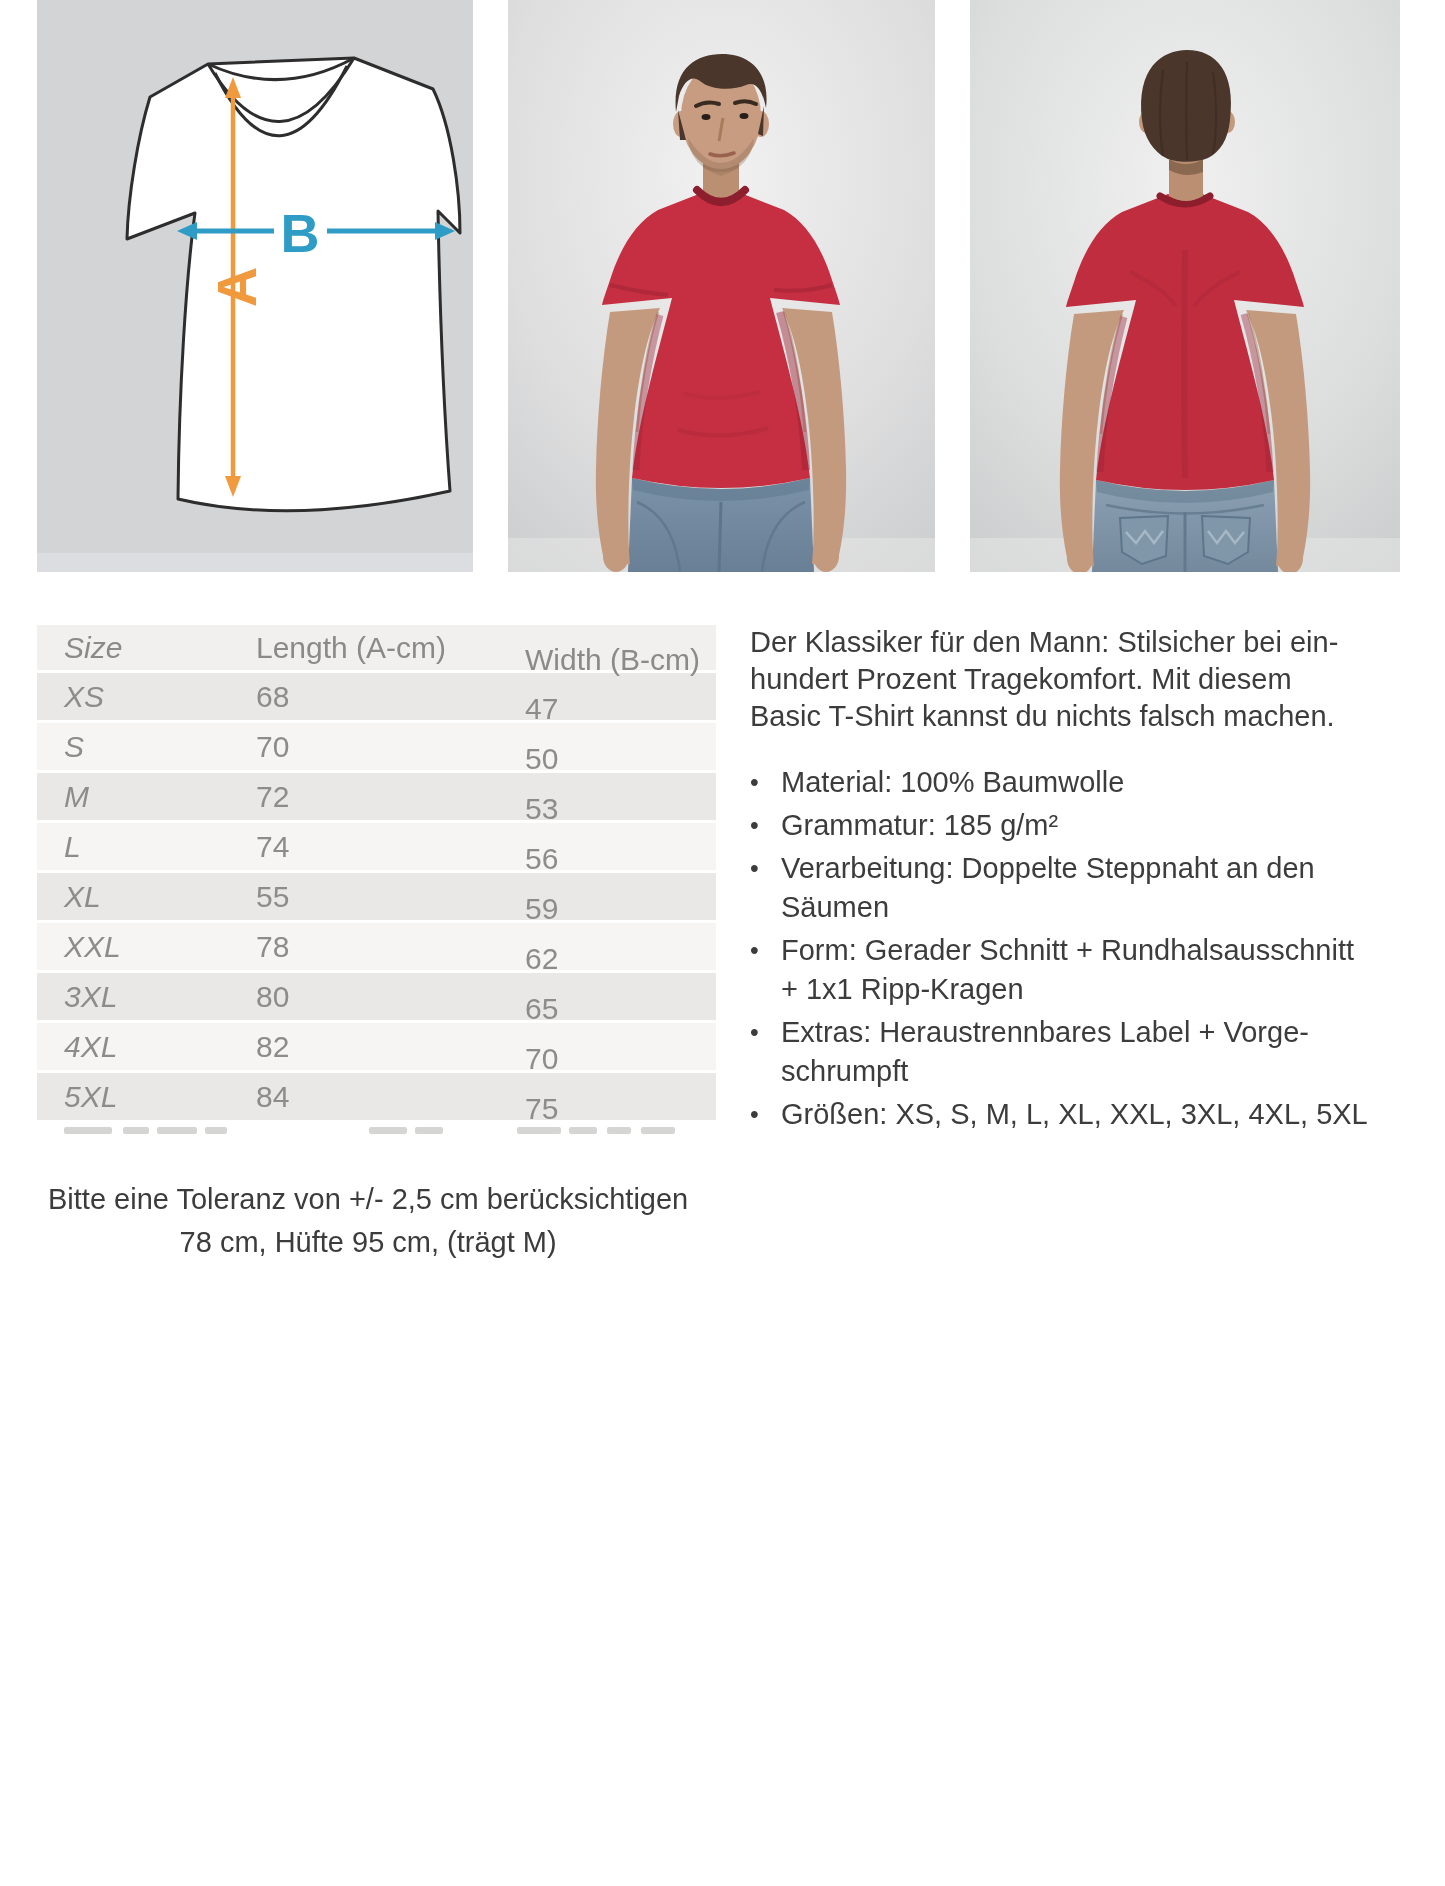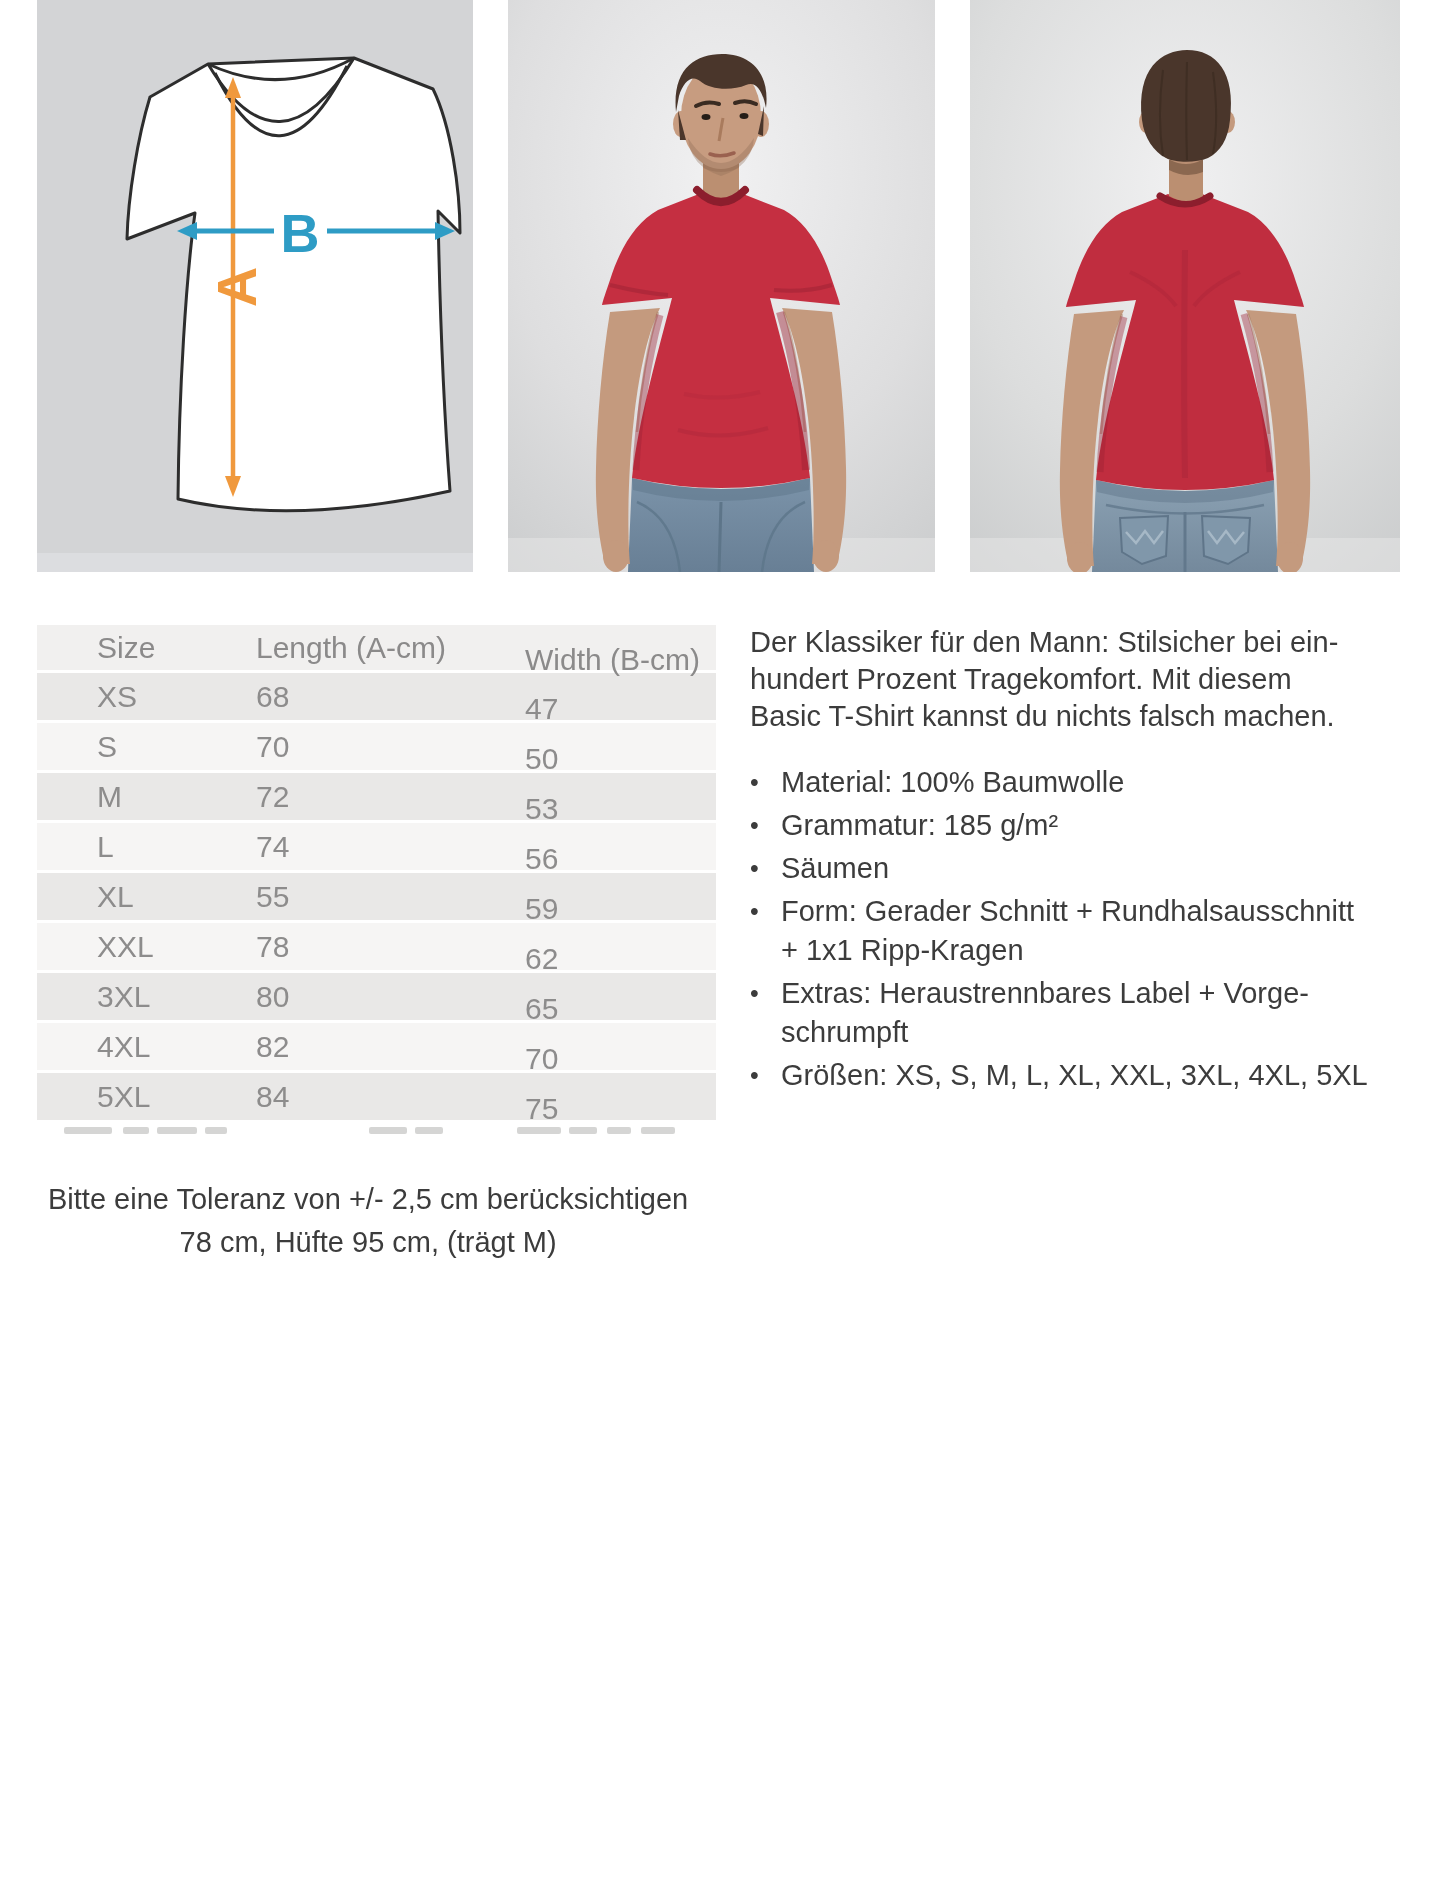--- a/index.html
+++ b/index.html
@@ -8,21 +8,21 @@
   .img-box{position:absolute;top:0;height:572px;}
   .img-box svg{display:block;width:100%;height:100%;}
 
   
   .size-table{position:absolute;left:37px;top:625px;width:679px;}
   .t-row{display:flex;align-items:center;height:47px;border-bottom:3px solid #fff;
          font-size:30px;color:#8d8c8c;}
   .t-row.header{height:45px;background:#f1f0ef;color:#8b8a8a;}
   .t-row.odd{background:#e9e8e7;justify-content:space-between;}
   .t-row.even{background:#f6f5f4;}
-  .c1{width:219px;padding-left:60px;box-sizing:border-box;}
+  .c1{width:219px;padding-left:27px;box-sizing:border-box;font-style:italic;}
   .c2{width:269px;}
   .c3{flex:1;margin-top:24px;}
 
   
   .crop-marks{position:absolute;left:37px;top:1126px;width:679px;height:12px;overflow:hidden;}
   .mk{position:absolute;top:1px;height:7px;background:#cbcac9;border-radius:2px;opacity:.8;}
 
   
   .description{position:absolute;left:750px;top:624px;width:655px;
                font-size:29px;color:#3c3c3c;}
@@ -275,20 +275,21 @@
       </div>
       <div class="bullet">
         <span class="dot">•</span>
         <span class="b-lines">
           <div>Grammatur: 185 g/m²</div>
         </span>
       </div>
       <div class="bullet">
         <span class="dot">•</span>
         <span class="b-lines">
+          <div>Verarbeitung: Doppelte Steppnaht an den</div>
           <div>Säumen</div>
         </span>
       </div>
       <div class="bullet">
         <span class="dot">•</span>
         <span class="b-lines">
           <div>Form: Gerader Schnitt + Rundhalsausschnitt</div>
           <div>+ 1x1 Ripp-Kragen</div>
         </span>
       </div>

